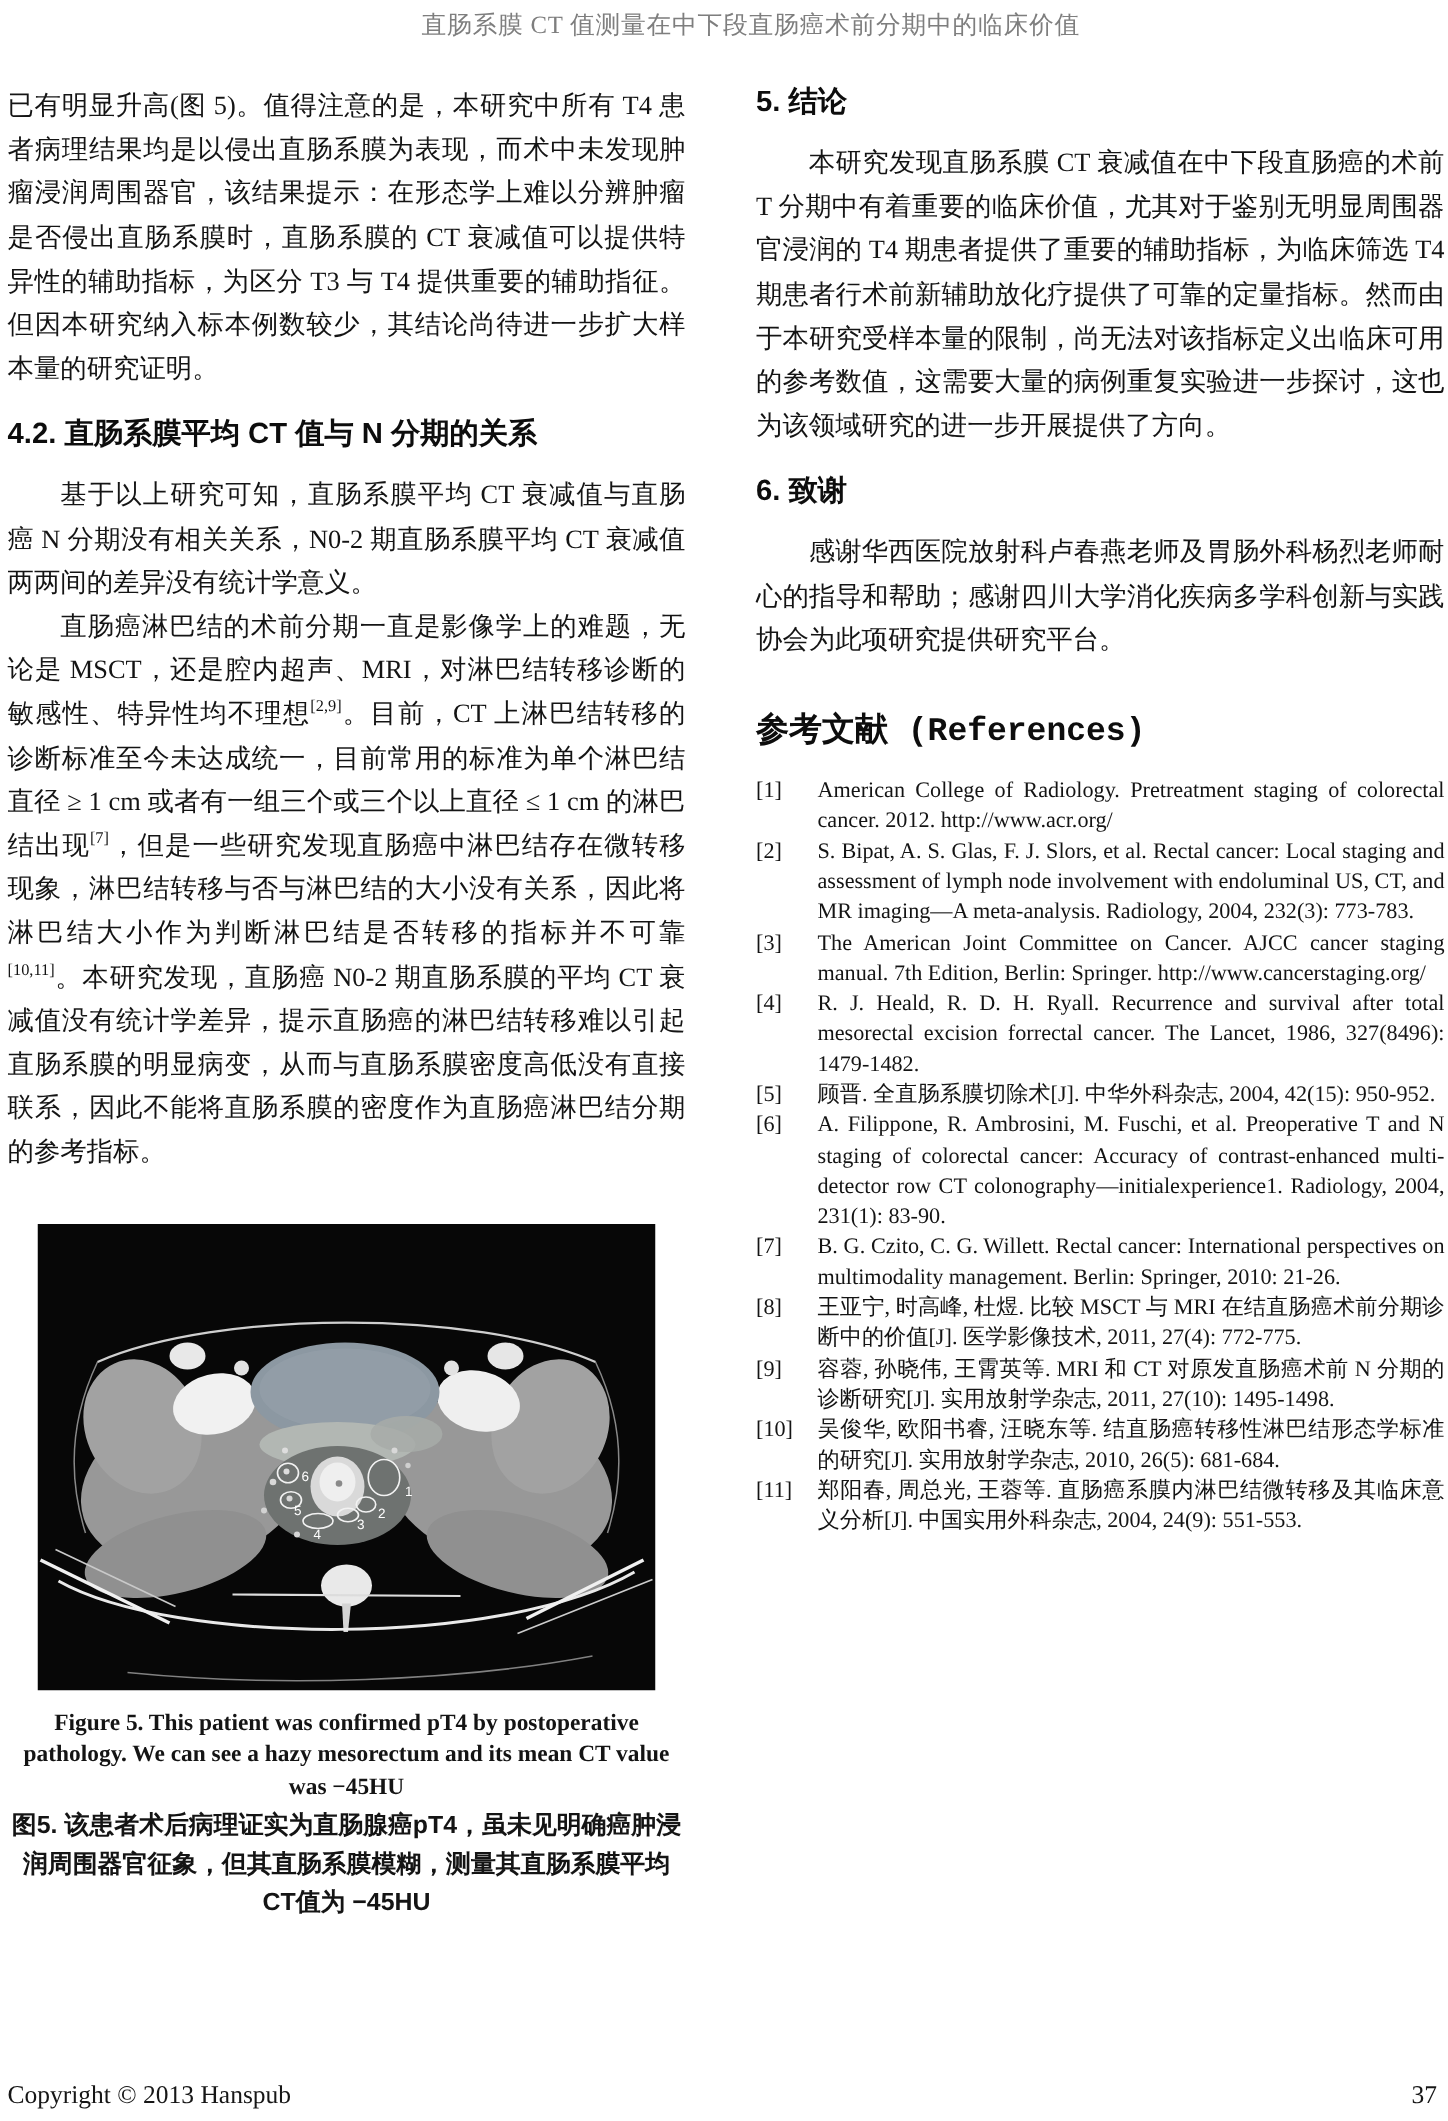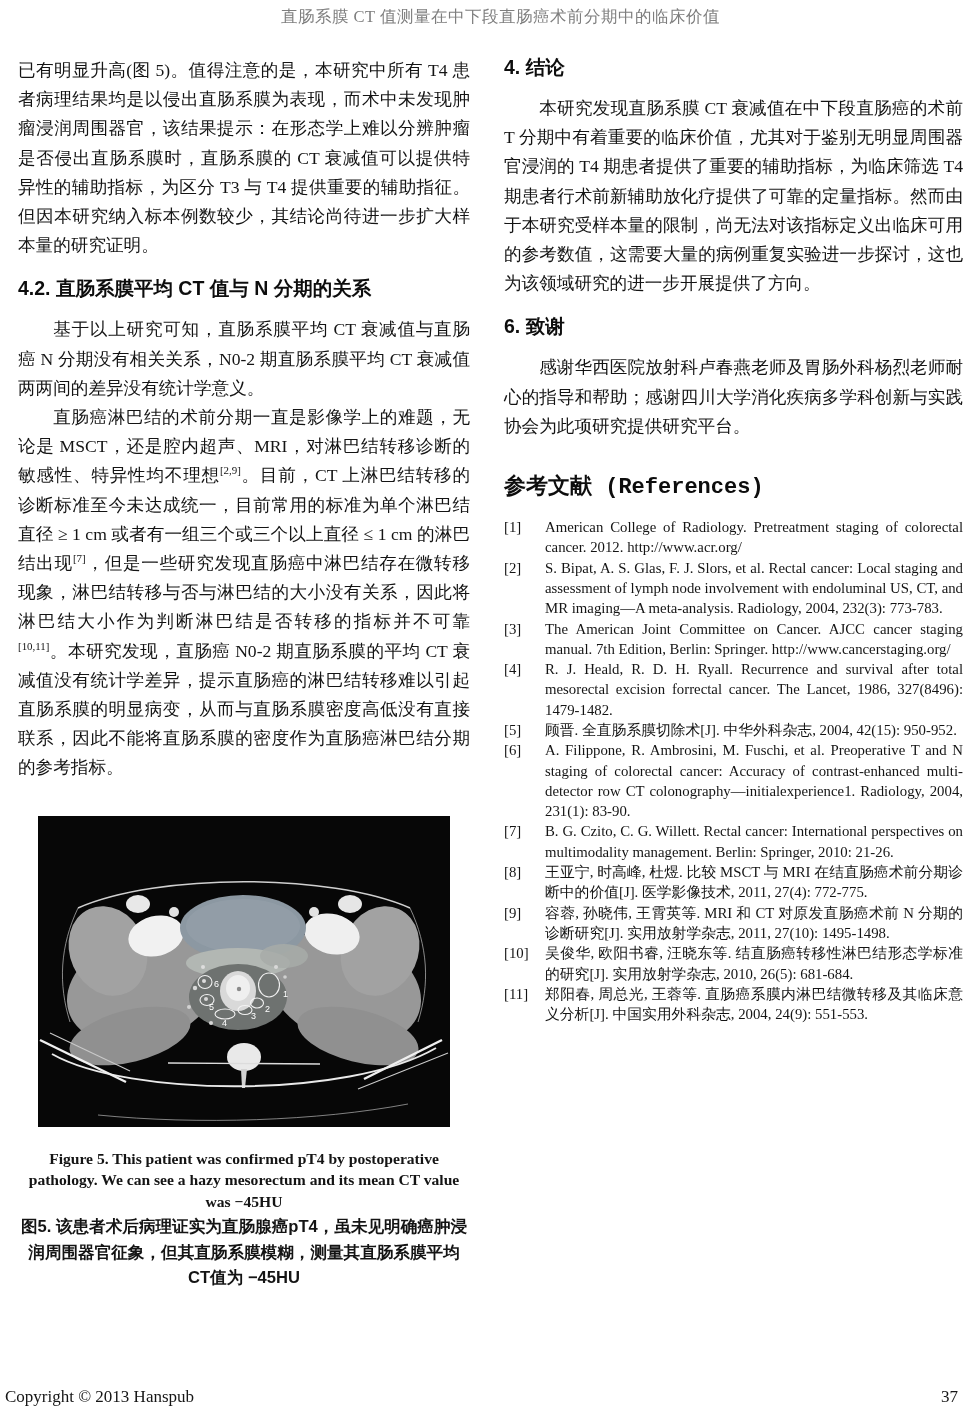--- a/index.html
+++ b/index.html
@@ -5,21 +5,21 @@
   html,body { margin:0; padding:0; background:#ffffff; }
   .page {
     position:relative; width:965px; height:1414px; background:#ffffff;
     font-family:"Liberation Serif","DejaVu Serif",serif; color:#141414;
     overflow:hidden;
   }
   .header-title {
     position:absolute; top:6px; left:0; right:0; text-align:center;
     font-size:16.5px; color:#7e7e7e; letter-spacing:0.5px;padding-left:36px;
   }
-  .col-left  { position:absolute; left:18px;  top:56px; width:452px; }
+  .col-left  { position:absolute; left:5px;  top:56px; width:452px; }
   .col-right { position:absolute; left:504px; top:52px; width:459px; }
 
   p.body {
     margin:0; font-size:17.6px; line-height:29.2px; text-align:justify;
   }
   p.indent { text-indent:2em; }
   sup { font-size:0.62em; line-height:0; }
 
   h2.sec {
     font-family:"Liberation Sans","DejaVu Sans",sans-serif;
@@ -32,21 +32,21 @@
   .refs-en { font-family:Liberation Mono, monospace; }
 
   .figure-image { width:412px; height:311px; margin:33px 0 0 20px; }
   .figure-image svg { display:block; }
   .roi-ellipse { fill:none; stroke:#f2f2f2; stroke-width:1.1; }
   .roi-num {
     fill:#ffffff; font-size:9px;
     font-family:"Liberation Sans","DejaVu Sans",sans-serif;
   }
 
-  .caption { margin-top:21px; text-align:center; }
+  .caption { margin-top:11px; text-align:center; }
   .caption-en {
     width:436px; margin:0 auto; font-weight:bold; font-size:15.6px;
     line-height:21.5px; font-family:"Liberation Serif","DejaVu Serif",serif;
   }
   .caption-zh {
     width:452px; margin:2px auto 0; font-weight:bold; font-size:16.6px;
     line-height:25.5px; font-family:"Liberation Sans","DejaVu Sans",sans-serif;
   }
 
   .ref-list { margin-top:2px; }
@@ -147,21 +147,21 @@
       </svg>
     </div>
 
     <div class="caption">
       <div class="caption-en">Figure 5. This patient was confirmed pT4 by postoperative pathology. We can see a hazy mesorectum and its mean CT value was −45HU</div>
       <div class="caption-zh">图5. 该患者术后病理证实为直肠腺癌pT4，虽未见明确癌肿浸润周围器官征象，但其直肠系膜模糊，测量其直肠系膜平均CT值为 −45HU</div>
     </div>
   </div>
 
   <div class="col-right">
-    <h2 class="sec first">4. 结论</h2>
+    <h2 class="sec first">5. 结论</h2>
     <p class="body indent">本研究发现直肠系膜 CT 衰减值在中下段直肠癌的术前 T 分期中有着重要的临床价值，尤其对于鉴别无明显周围器官浸润的 T4 期患者提供了重要的辅助指标，为临床筛选 T4 期患者行术前新辅助放化疗提供了可靠的定量指标。然而由于本研究受样本量的限制，尚无法对该指标定义出临床可用的参考数值，这需要大量的病例重复实验进一步探讨，这也为该领域研究的进一步开展提供了方向。</p>
 
     <h2 class="sec">6. 致谢</h2>
     <p class="body indent">感谢华西医院放射科卢春燕老师及胃肠外科杨烈老师耐心的指导和帮助；感谢四川大学消化疾病多学科创新与实践协会为此项研究提供研究平台。</p>
 
     <h2 class="sec refs-h"><span>参考文献</span><span class="refs-en"> (References)</span></h2>
 
     <div class="ref-list">
         <div class="ref-item">
           <span class="ref-label">[1]</span>

